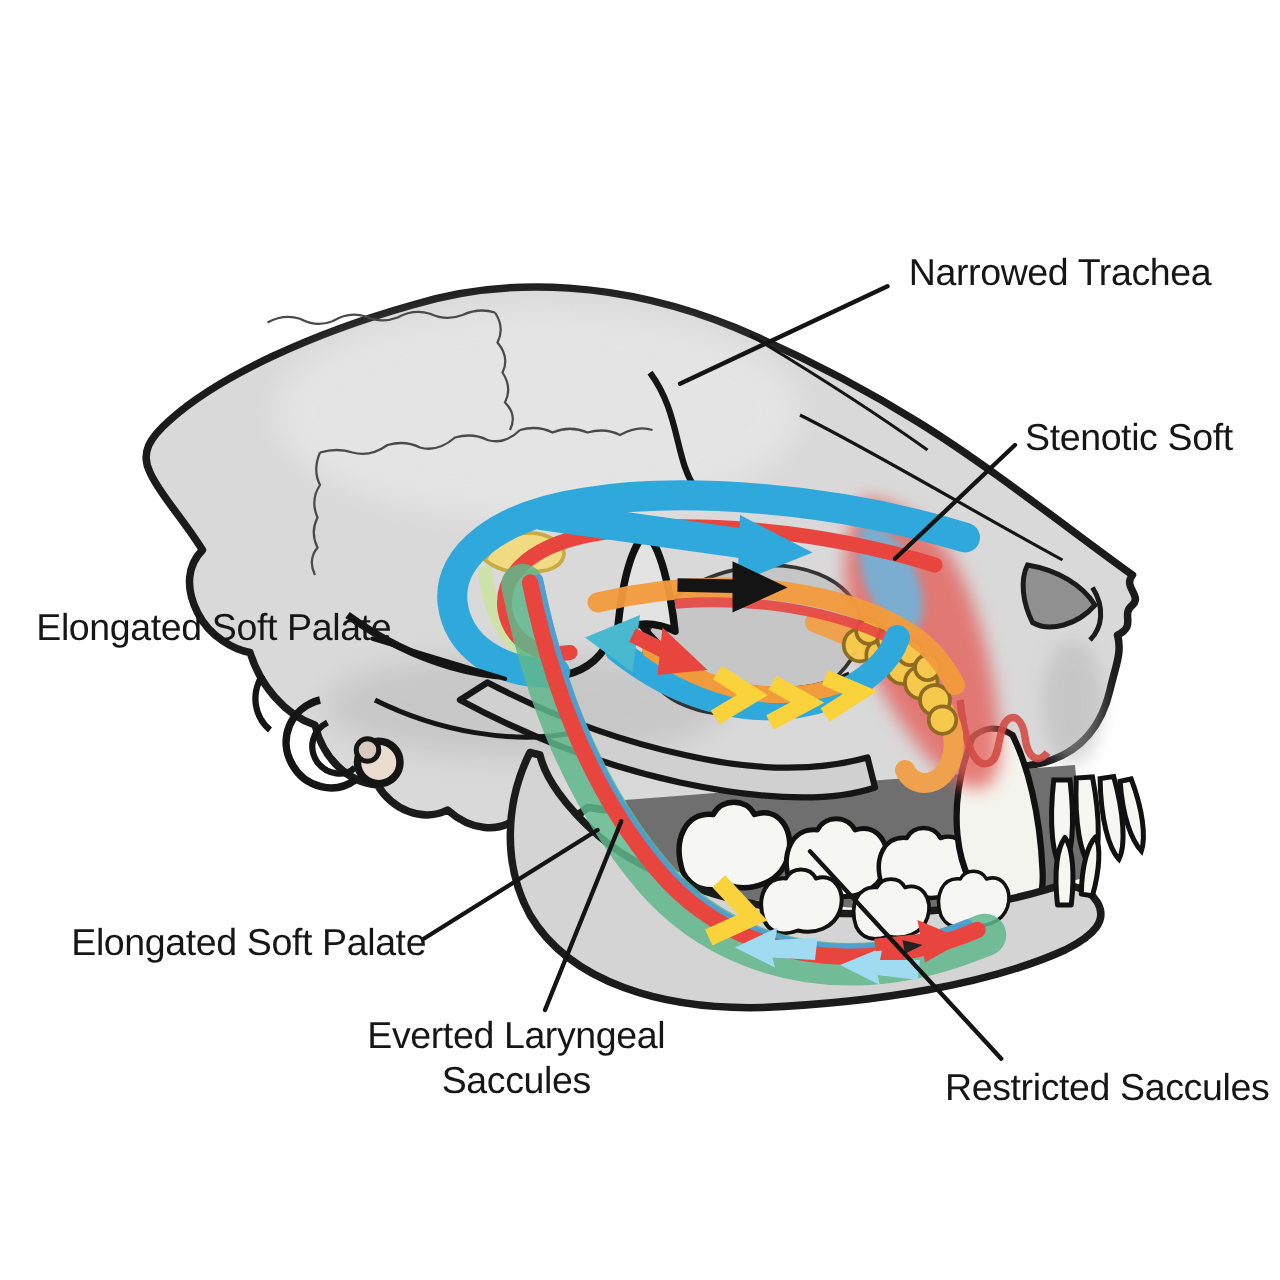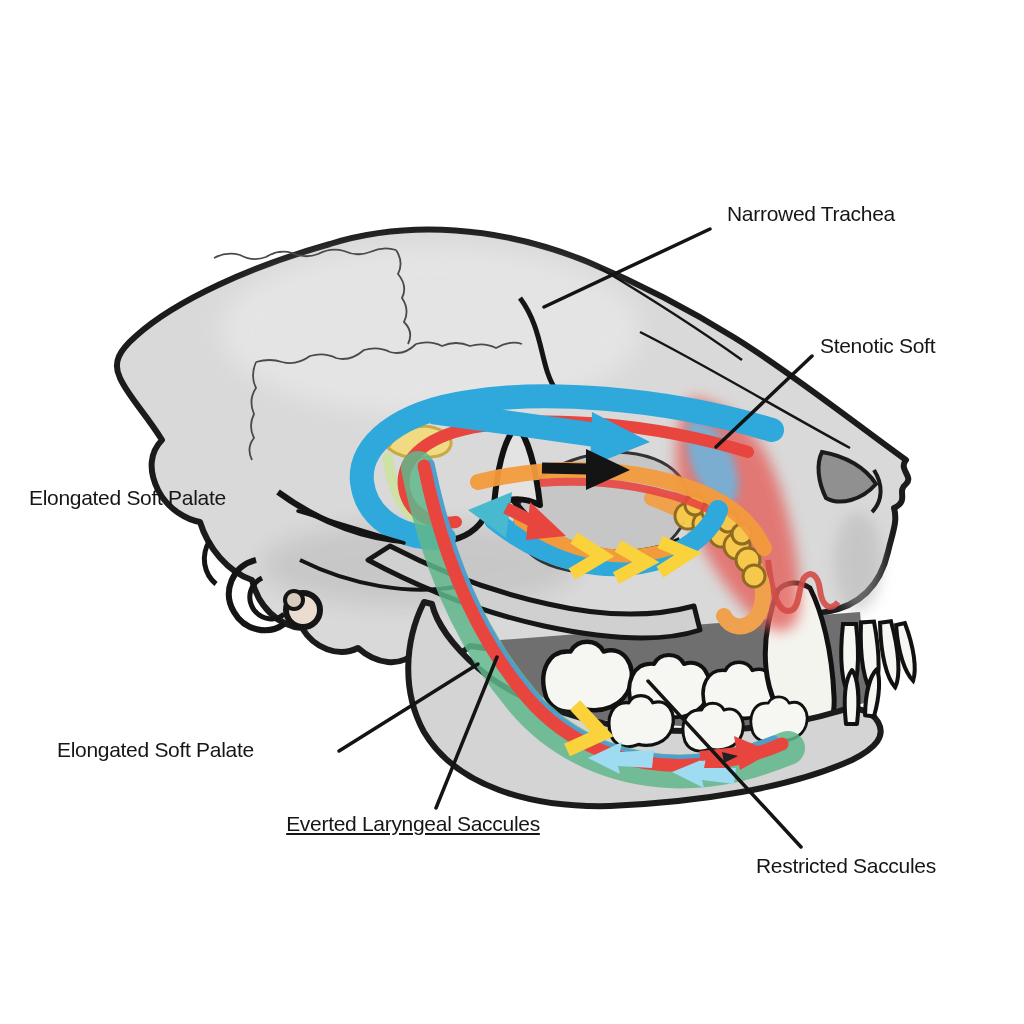--- a/index.html
+++ b/index.html
@@ -1,21 +1,21 @@
 <!DOCTYPE html>
 <html><head>
 <meta charset="utf-8">
 <style>
   html,body{margin:0;padding:0;background:#ffffff;}
   #stage{position:relative;width:1024px;height:1024px;background:#ffffff;overflow:hidden;
          font-family:"Liberation Sans",sans-serif;}
   #stage svg{position:absolute;left:0;top:0;}
-  .label{position:absolute;font-size:21px;line-height:1.2;color:#161616;
+  .label{position:absolute;font-size:30px;line-height:1.2;color:#161616;
          white-space:nowrap;letter-spacing:-0.3px;}
-  .label.center{white-space:normal;text-align:center;text-decoration:underline;}
+  .label.center{white-space:normal;text-align:center;}
 </style>
 </head>
 <body>
 
 <div id="stage">
 
 <svg viewBox="0 0 1024 1024" width="1024" height="1024">
   <defs>
     <filter id="blur4" x="-30%" y="-30%" width="160%" height="160%">
           <feGaussianBlur stdDeviation="7"></feGaussianBlur>

